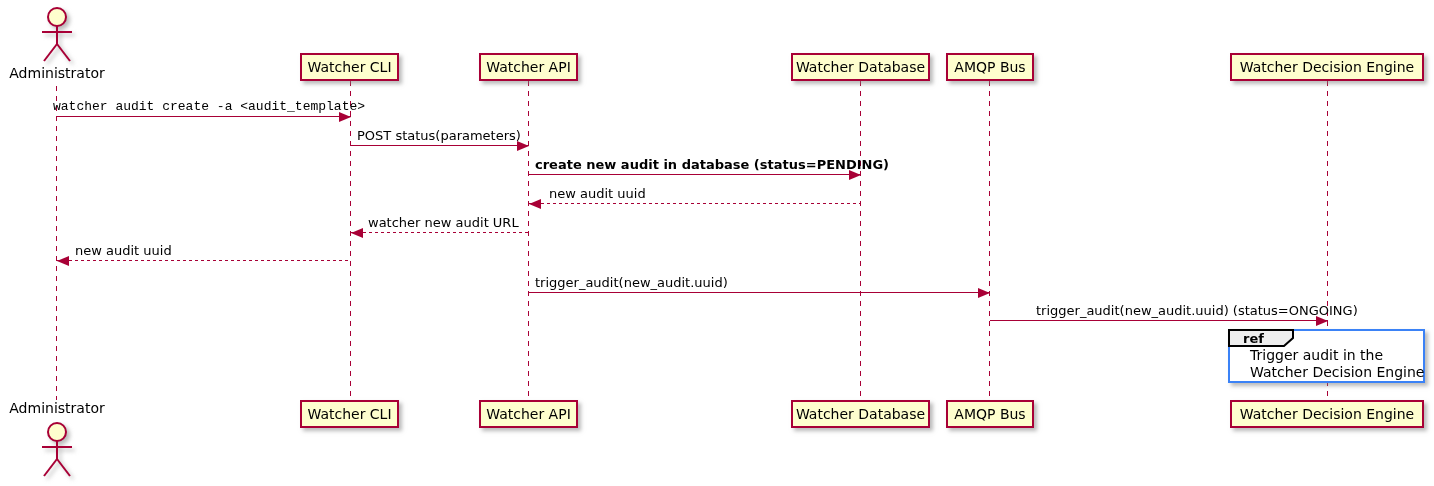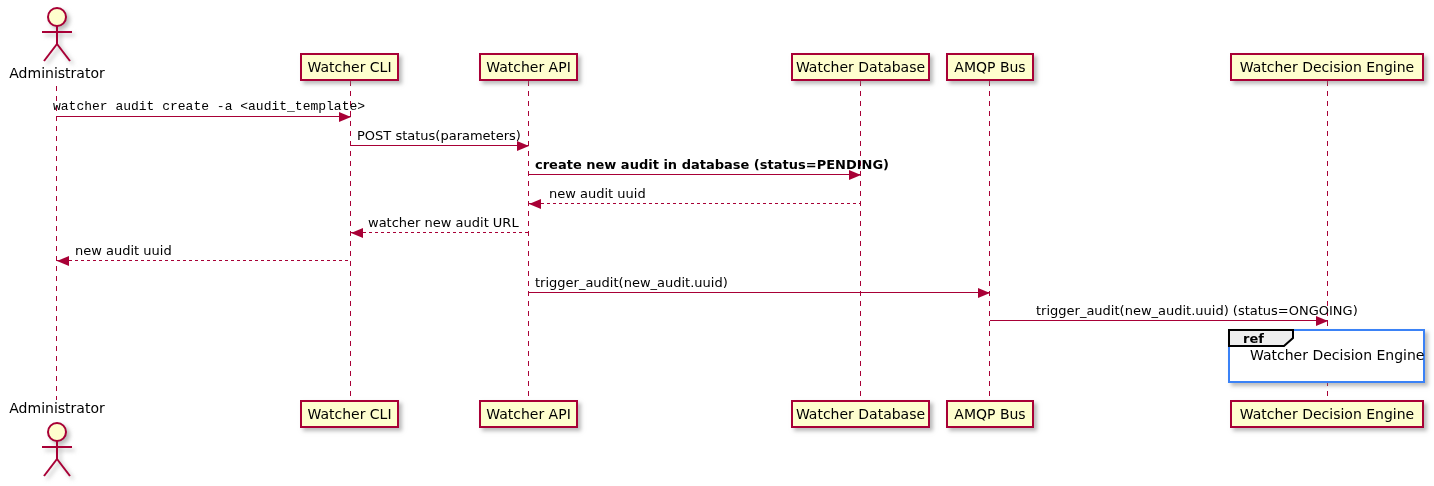--- a/index.html
+++ b/index.html
@@ -134,20 +134,21 @@
     <div class="msg-line" style="left:990px; top:320px; width:338px;"></div>
     <div class="arrow right" style="left:1316px; top:316px;"></div>
   </div>
 
   <div class="ref-box" style="left:1228px; top:329px; width:197px; height:54px;">
     <svg class="ref-tab" width="68" height="18" viewBox="0 0 68 18">
       <path d="M1,1 L65,1 L65,9 L56,17 L1,17 Z" fill="#EEEEEE" stroke="#000000" stroke-width="2"></path>
     </svg>
     <span class="ref-keyword">ref</span>
     <div class="ref-lines">
+      <div>Trigger audit in the</div>
       <div>Watcher Decision Engine</div>
     </div>
   </div>
 
   <div class="participant" style="left:300px; top:400px; width:99px;">
     <span>Watcher CLI</span>
   </div>
   <div class="participant" style="left:479px; top:400px; width:99px;">
     <span>Watcher API</span>
   </div>

